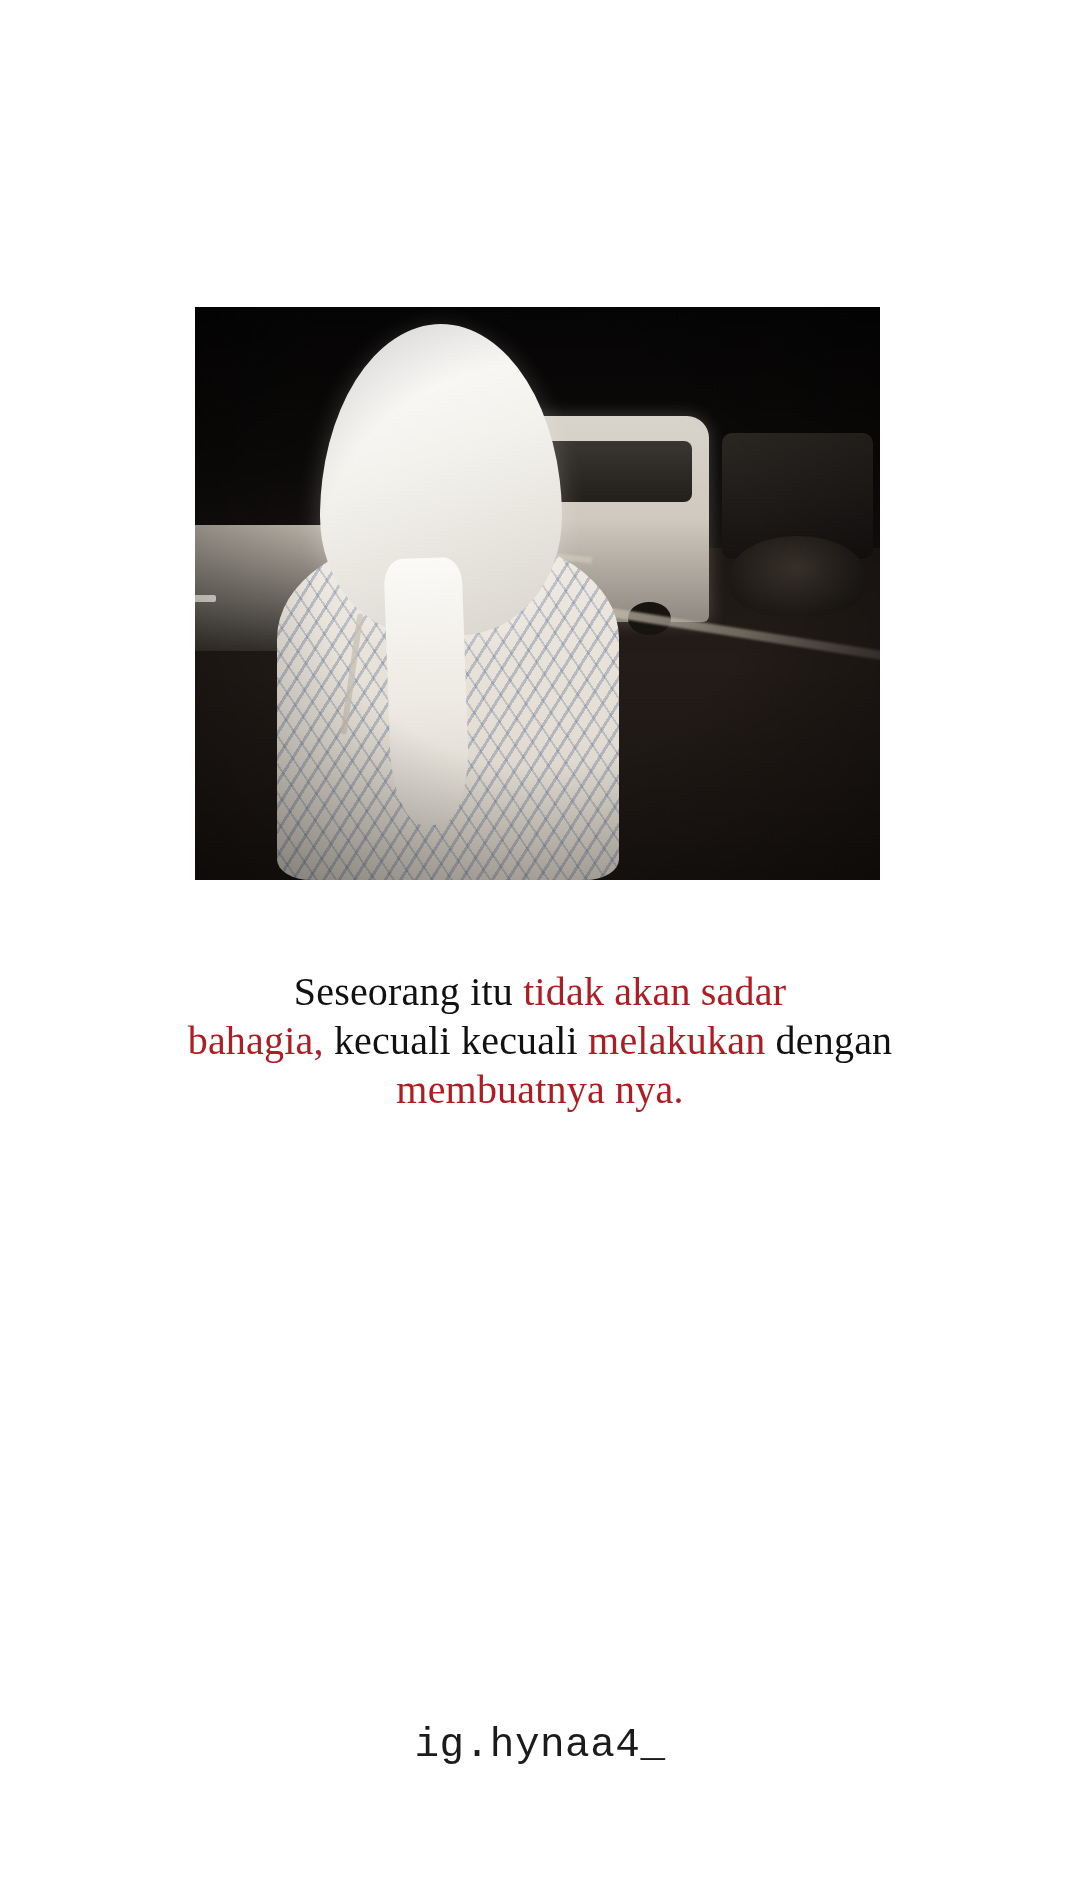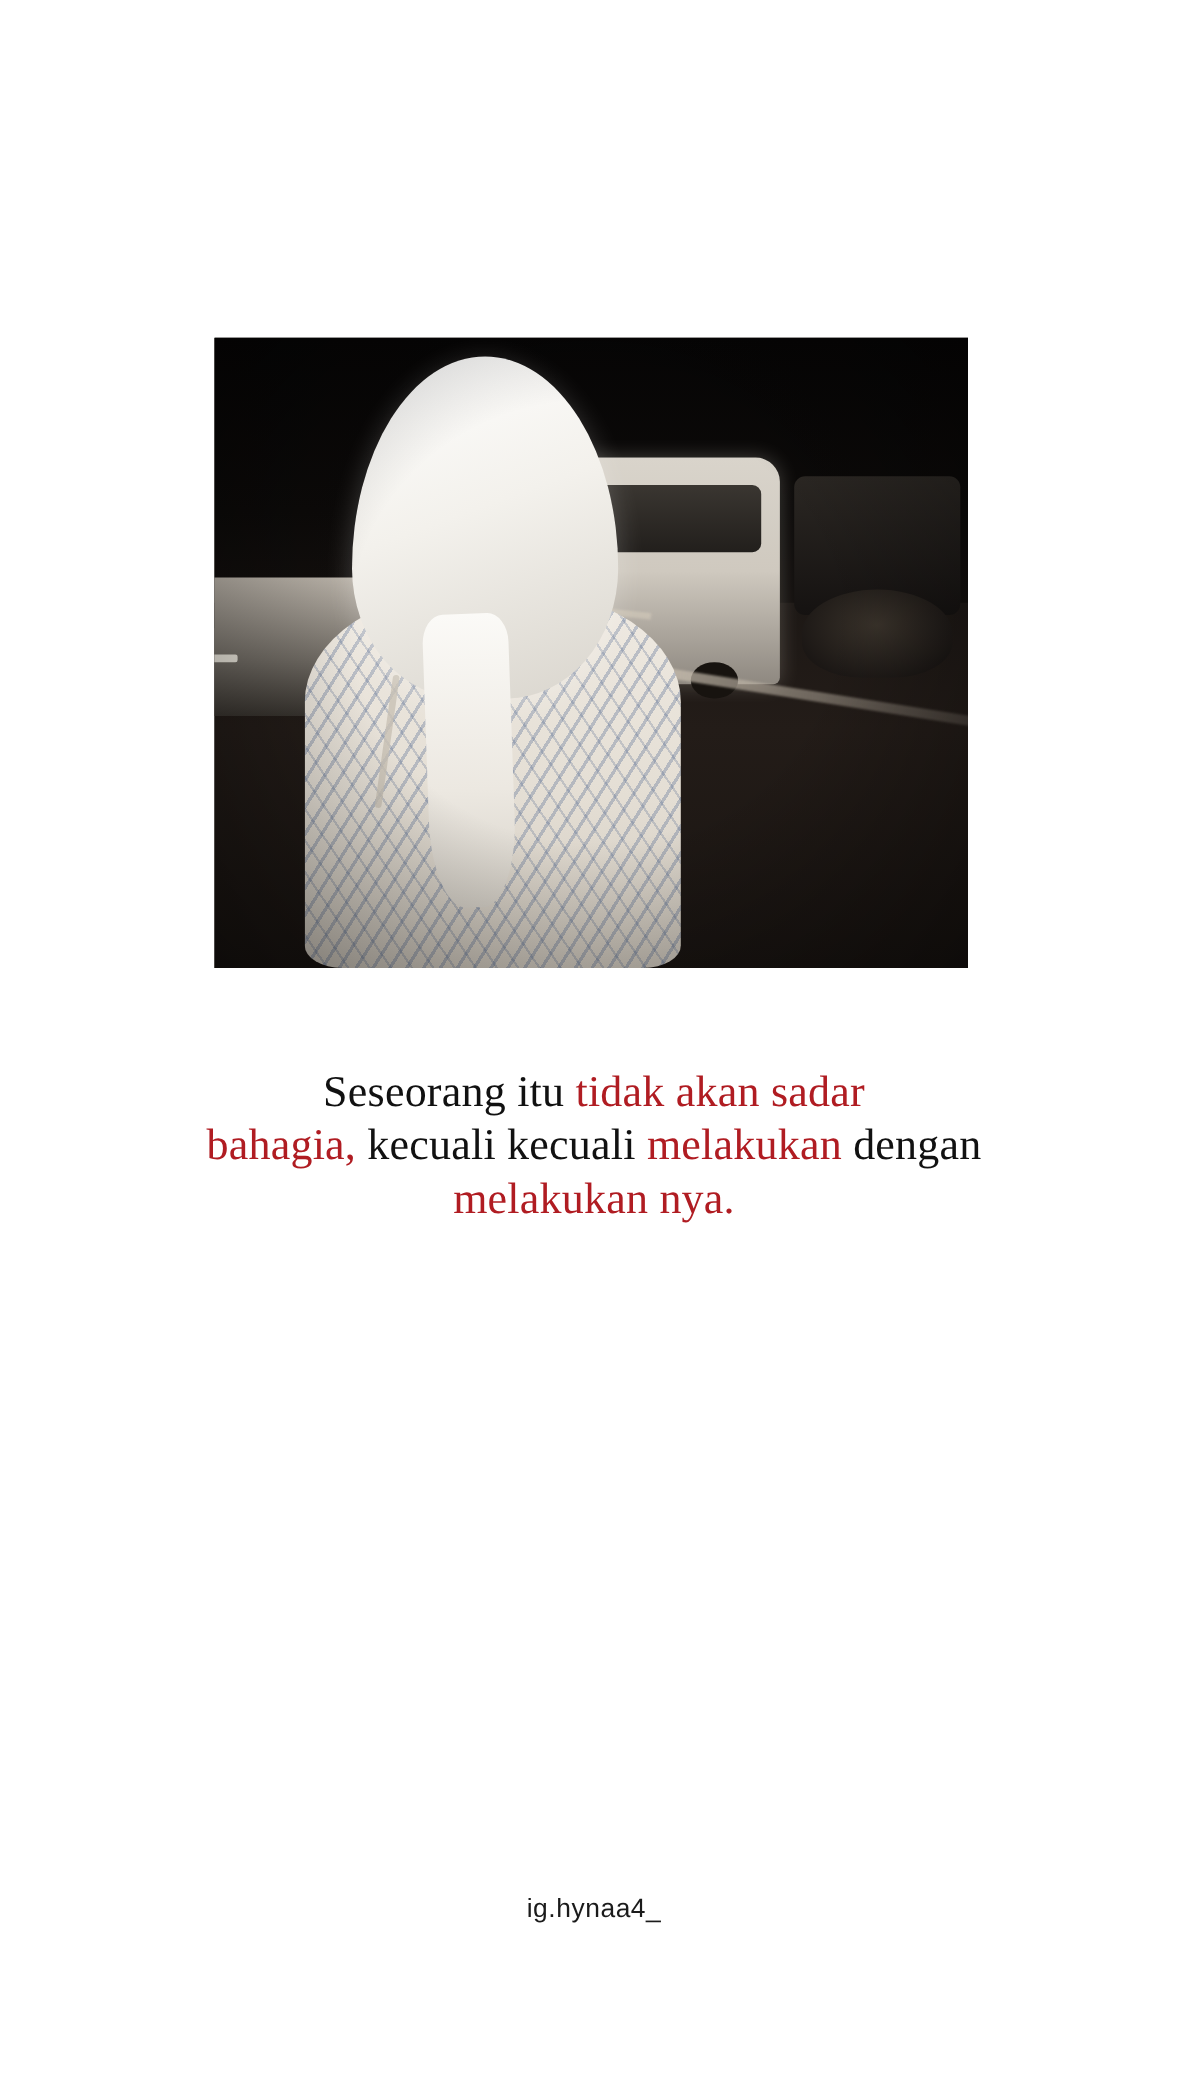--- a/index.html
+++ b/index.html
@@ -216,22 +216,22 @@
     white-space: nowrap;
   }
 
   
   .handle {
     position: absolute;
     left: 0;
     top: 1722px;
     width: 100%;
     text-align: center;
-    font-family: Liberation Sans, sans-serif;
-    font-size: 24px;
+    font-family: Liberation Mono, monospace;
+    font-size: 41px;
     color: #1b1b1b;
     letter-spacing: 0.5px;
   }
 </style>
 </head>
 <body>
 
 <div class="page">
 
   <div class="photo-wrap">
@@ -261,18 +261,18 @@
         <div class="hijab-tail"></div>
       </div>
 
       <div class="vignette"></div>
     </div>
   </div>
 
   <div class="quote">
       <span class="ln"><span>Seseorang itu </span><span class="hl">tidak akan sadar</span></span>
       <span class="ln"><span class="hl">bahagia,</span><span> kecuali kecuali </span><span class="hl">melakukan</span><span> dengan</span></span>
-      <span class="ln"><span class="hl">melakukan nya.</span></span>
+      <span class="ln"><span class="hl">membuatnya nya.</span></span>
     </div>
 
   <div class="handle">ig.hynaa4_</div>
 
 </div>
 
 </body></html>

